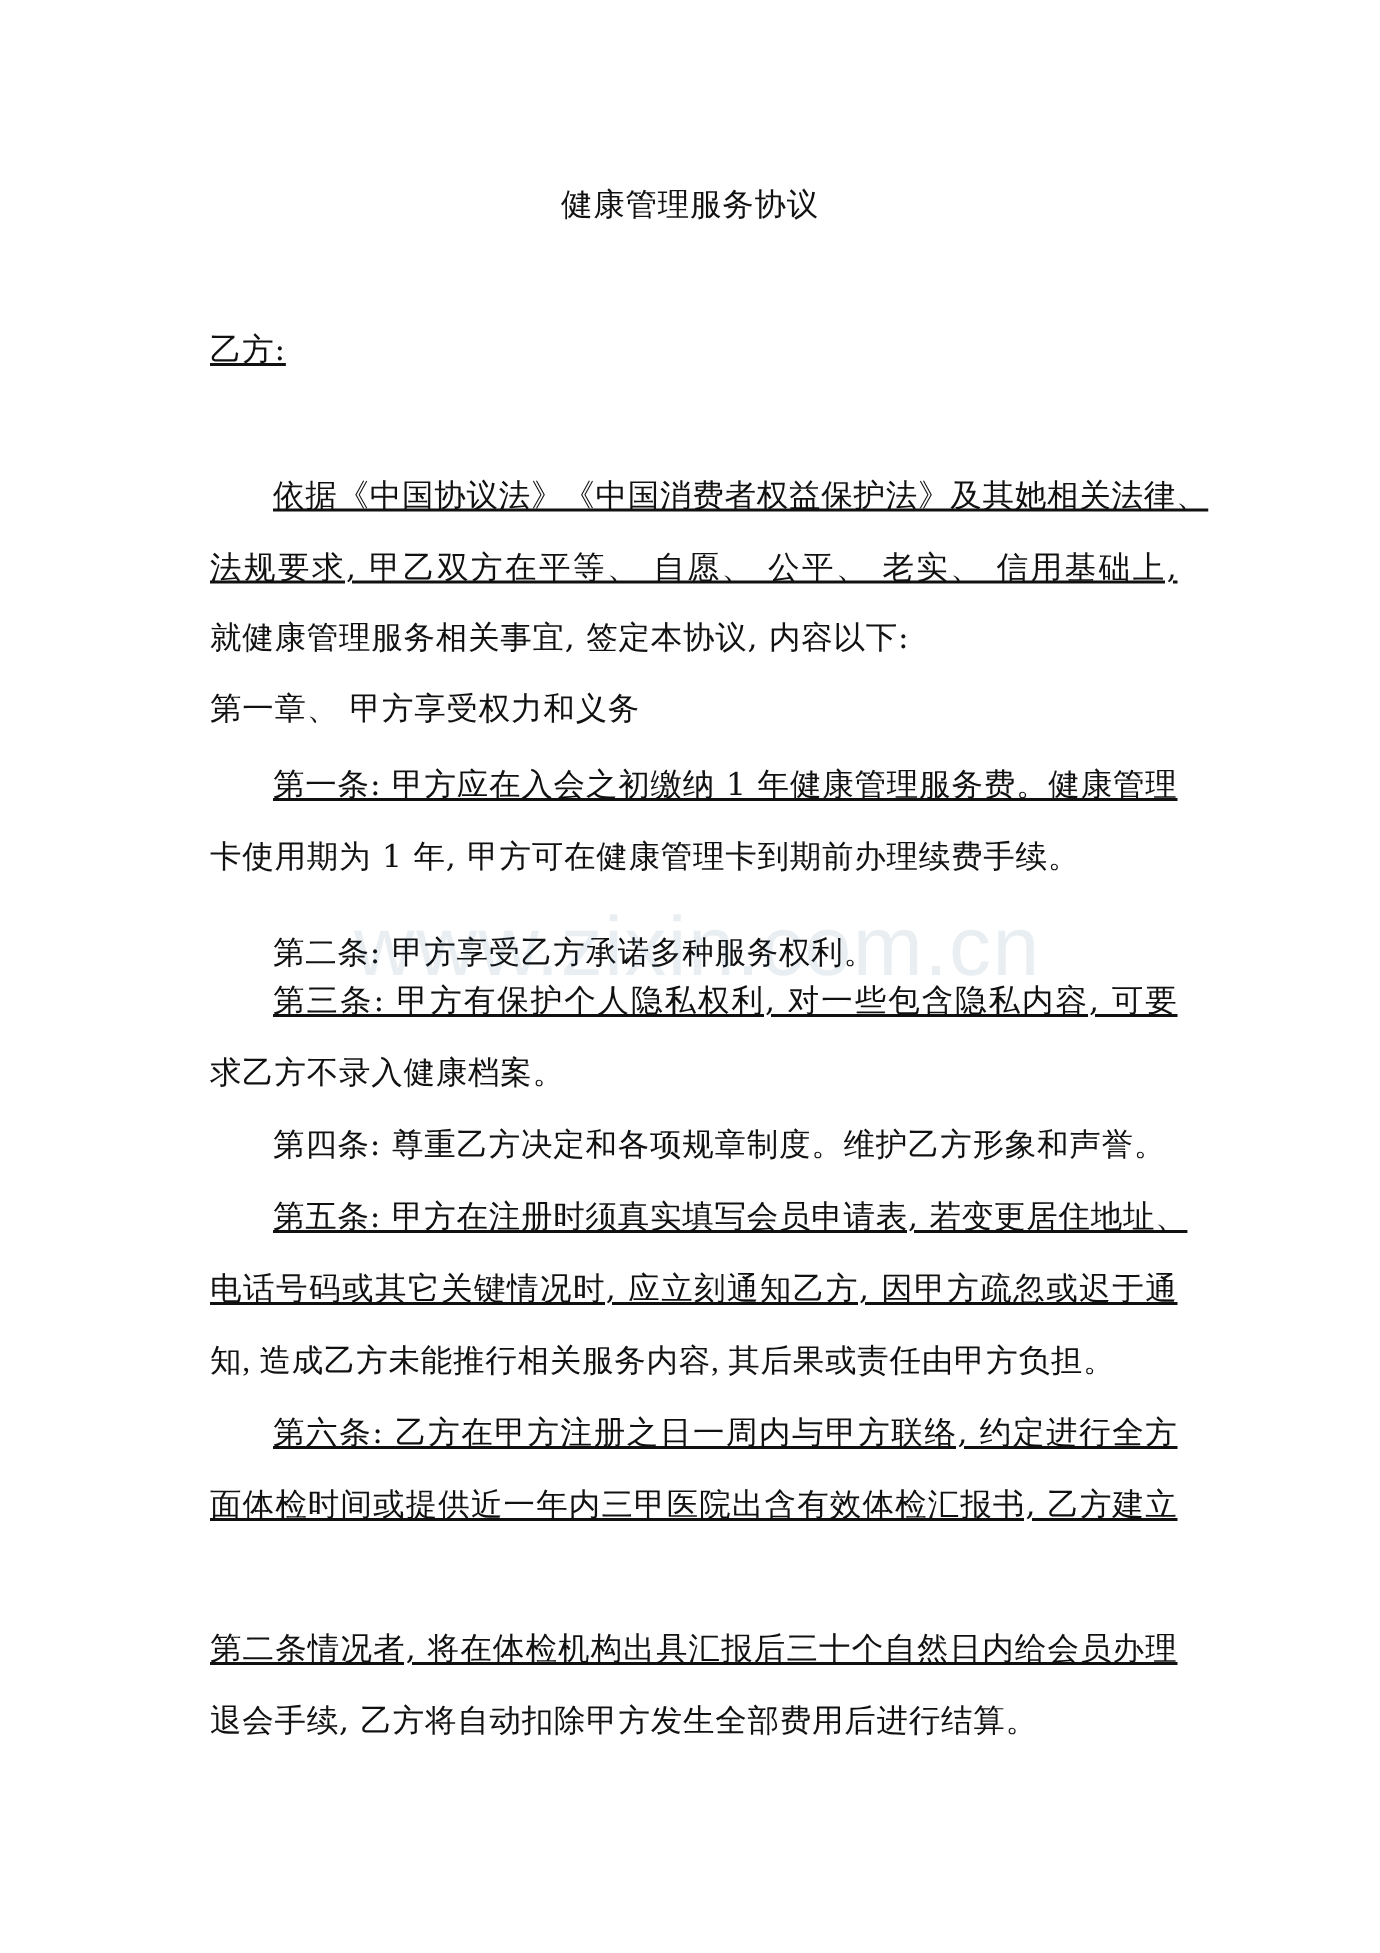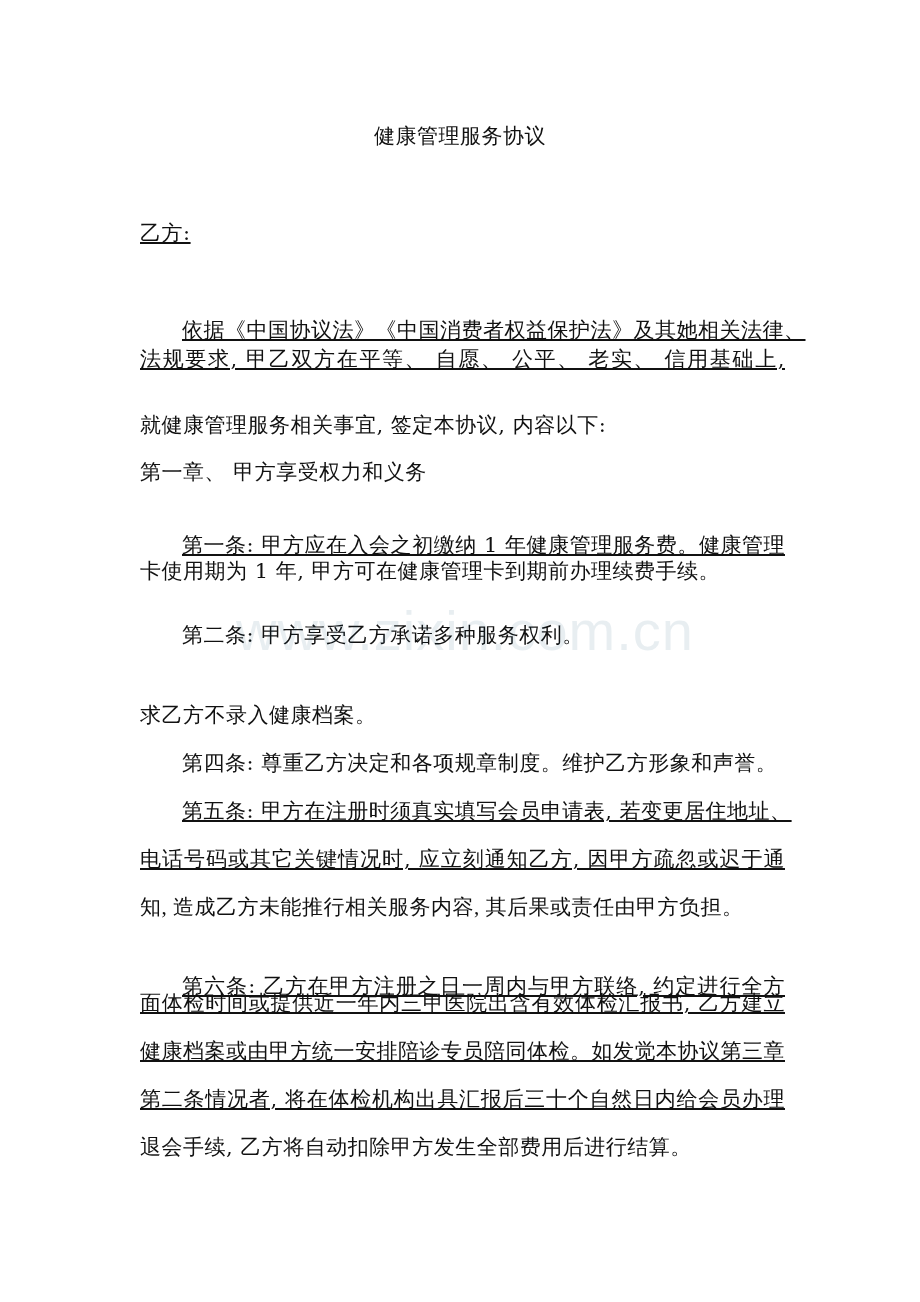--- a/index.html
+++ b/index.html
@@ -18,38 +18,38 @@
 </head>
 <body>
 
 <div class="page">
 
   <div class="title">健康管理服务协议</div>
 
   <div class="line" style="top:219px;text-decoration:underline;">乙方:</div>
 
   <div class="line indent justify" style="top:316px;">依据《中国协议法》《中国消费者权益保护法》及其她相关法律、</div>
-  <div class="line justify" style="top:345px;">法规要求, 甲乙双方在平等、 自愿、 公平、 老实、 信用基础上,</div>
+  <div class="line justify" style="top:364px;">法规要求, 甲乙双方在平等、 自愿、 公平、 老实、 信用基础上,</div>
   <div class="line" style="top:411px;">就健康管理服务相关事宜, 签定本协议, 内容以下:</div>
 
   <div class="line" style="top:458px;">第一章、  甲方享受权力和义务</div>
 
-  <div class="line indent justify" style="top:531px;">第一条: 甲方应在入会之初缴纳 1 年健康管理服务费。健康管理</div>
+  <div class="line indent justify" style="top:509px;">第一条: 甲方应在入会之初缴纳 1 年健康管理服务费。健康管理</div>
   <div class="line" style="top:557px;">卡使用期为 1 年, 甲方可在健康管理卡到期前办理续费手续。</div>
 
   <div class="line indent" style="top:621px;">第二条: 甲方享受乙方承诺多种服务权利。</div>
 
+  <div class="line indent justify" style="top:653px;">第三条: 甲方有保护个人隐私权利, 对一些包含隐私内容, 可要</div>
   <div class="line" style="top:701px;">求乙方不录入健康档案。</div>
 
   <div class="line indent" style="top:749px;">第四条: 尊重乙方决定和各项规章制度。维护乙方形象和声誉。</div>
 
   <div class="line indent justify" style="top:797px;">第五条: 甲方在注册时须真实填写会员申请表, 若变更居住地址、</div>
   <div class="line justify" style="top:845px;">电话号码或其它关键情况时, 应立刻通知乙方, 因甲方疏忽或迟于通</div>
   <div class="line" style="top:893px;font-family:Liberation Serif, serif;">知, 造成乙方未能推行相关服务内容, 其后果或责任由甲方负担。</div>
 
-  <div class="line indent justify" style="top:941px;margin-top:31px;">第六条: 乙方在甲方注册之日一周内与甲方联络, 约定进行全方</div>
+  <div class="line indent justify" style="top:941px;">第六条: 乙方在甲方注册之日一周内与甲方联络, 约定进行全方</div>
   <div class="line justify" style="top:989px;">面体检时间或提供近一年内三甲医院出含有效体检汇报书, 乙方建立</div>
-  <div class="line justify" style="top:1037px;">健康档案或由甲方统一安排陪诊专员陪同体检。如发觉本协议第三章</div>
   <div class="line justify" style="top:1085px;">第二条情况者, 将在体检机构出具汇报后三十个自然日内给会员办理</div>
   <div class="line" style="top:1133px;">退会手续, 乙方将自动扣除甲方发生全部费用后进行结算。</div>
 
   <div class="watermark">www.zixin.com.cn</div>
 </div>
 
 </body></html>

